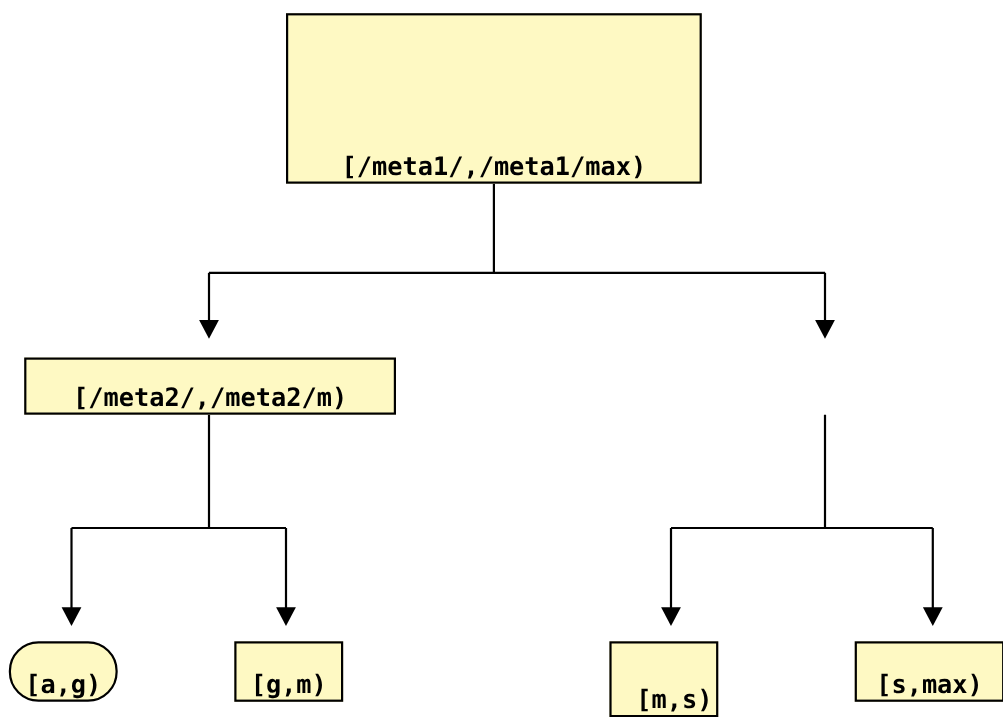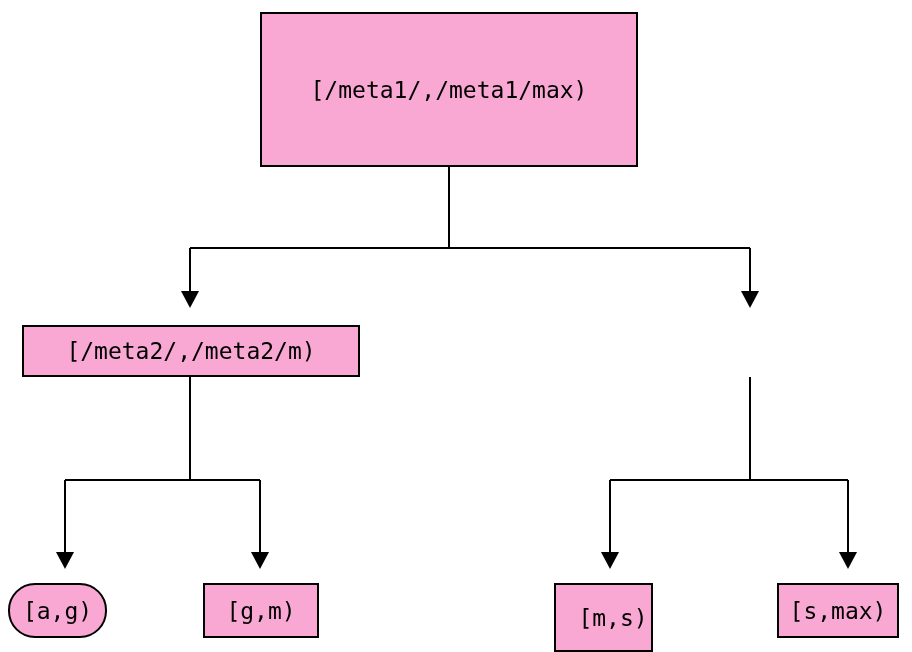--- a/index.html
+++ b/index.html
@@ -19,36 +19,36 @@
     position: absolute;
     left: 0;
     top: 0;
     width: 912px;
     height: 652px;
   }
   .node {
     position: absolute;
     box-sizing: border-box;
     border: 2px solid #000000;
-    background: #f9a8d4;
+    background: #fef9c3;
     display: flex;
-    align-items: center;
+    align-items: flex-end;
     justify-content: center;
-    font-weight: normal;
+    font-weight: bold;
     font-size: 23px;
     color: #000000;
     white-space: nowrap;
   }
   .node-root      { left: 260px; top: 12px;  width: 378px; height: 155px; }
   .node-left      { left: 22px;  top: 325px; width: 338px; height: 52px; }
   .node-right     { left: 583px; top: 325px; width: 320px; height: 52px; }
   .node-leaf-ag   { left: 8px;   top: 583px; width: 99px;  height: 55px; border-radius: 27px; }
-  .node-leaf-gm   { left: 203px; top: 583px; width: 116px;  height: 55px; }
+  .node-leaf-gm   { left: 213px; top: 583px; width: 99px;  height: 55px; }
   .node-leaf-ms   { left: 554px; top: 583px; width: 99px;  height: 69px; padding-left: 19px; }
-  .node-leaf-smax { left: 777px; top: 583px; width: 122px; height: 55px; }
+  .node-leaf-smax { left: 777px; top: 583px; width: 136px; height: 55px; }
 </style>
 </head>
 <body>
 
 <div class="canvas">
 
   <svg class="edges" width="912" height="652" viewBox="0 0 912 652" xmlns="http://www.w3.org/2000/svg">
     <g stroke="#000000" stroke-width="2" fill="none">
 
       <path d="M449 167 L449 248"></path>

